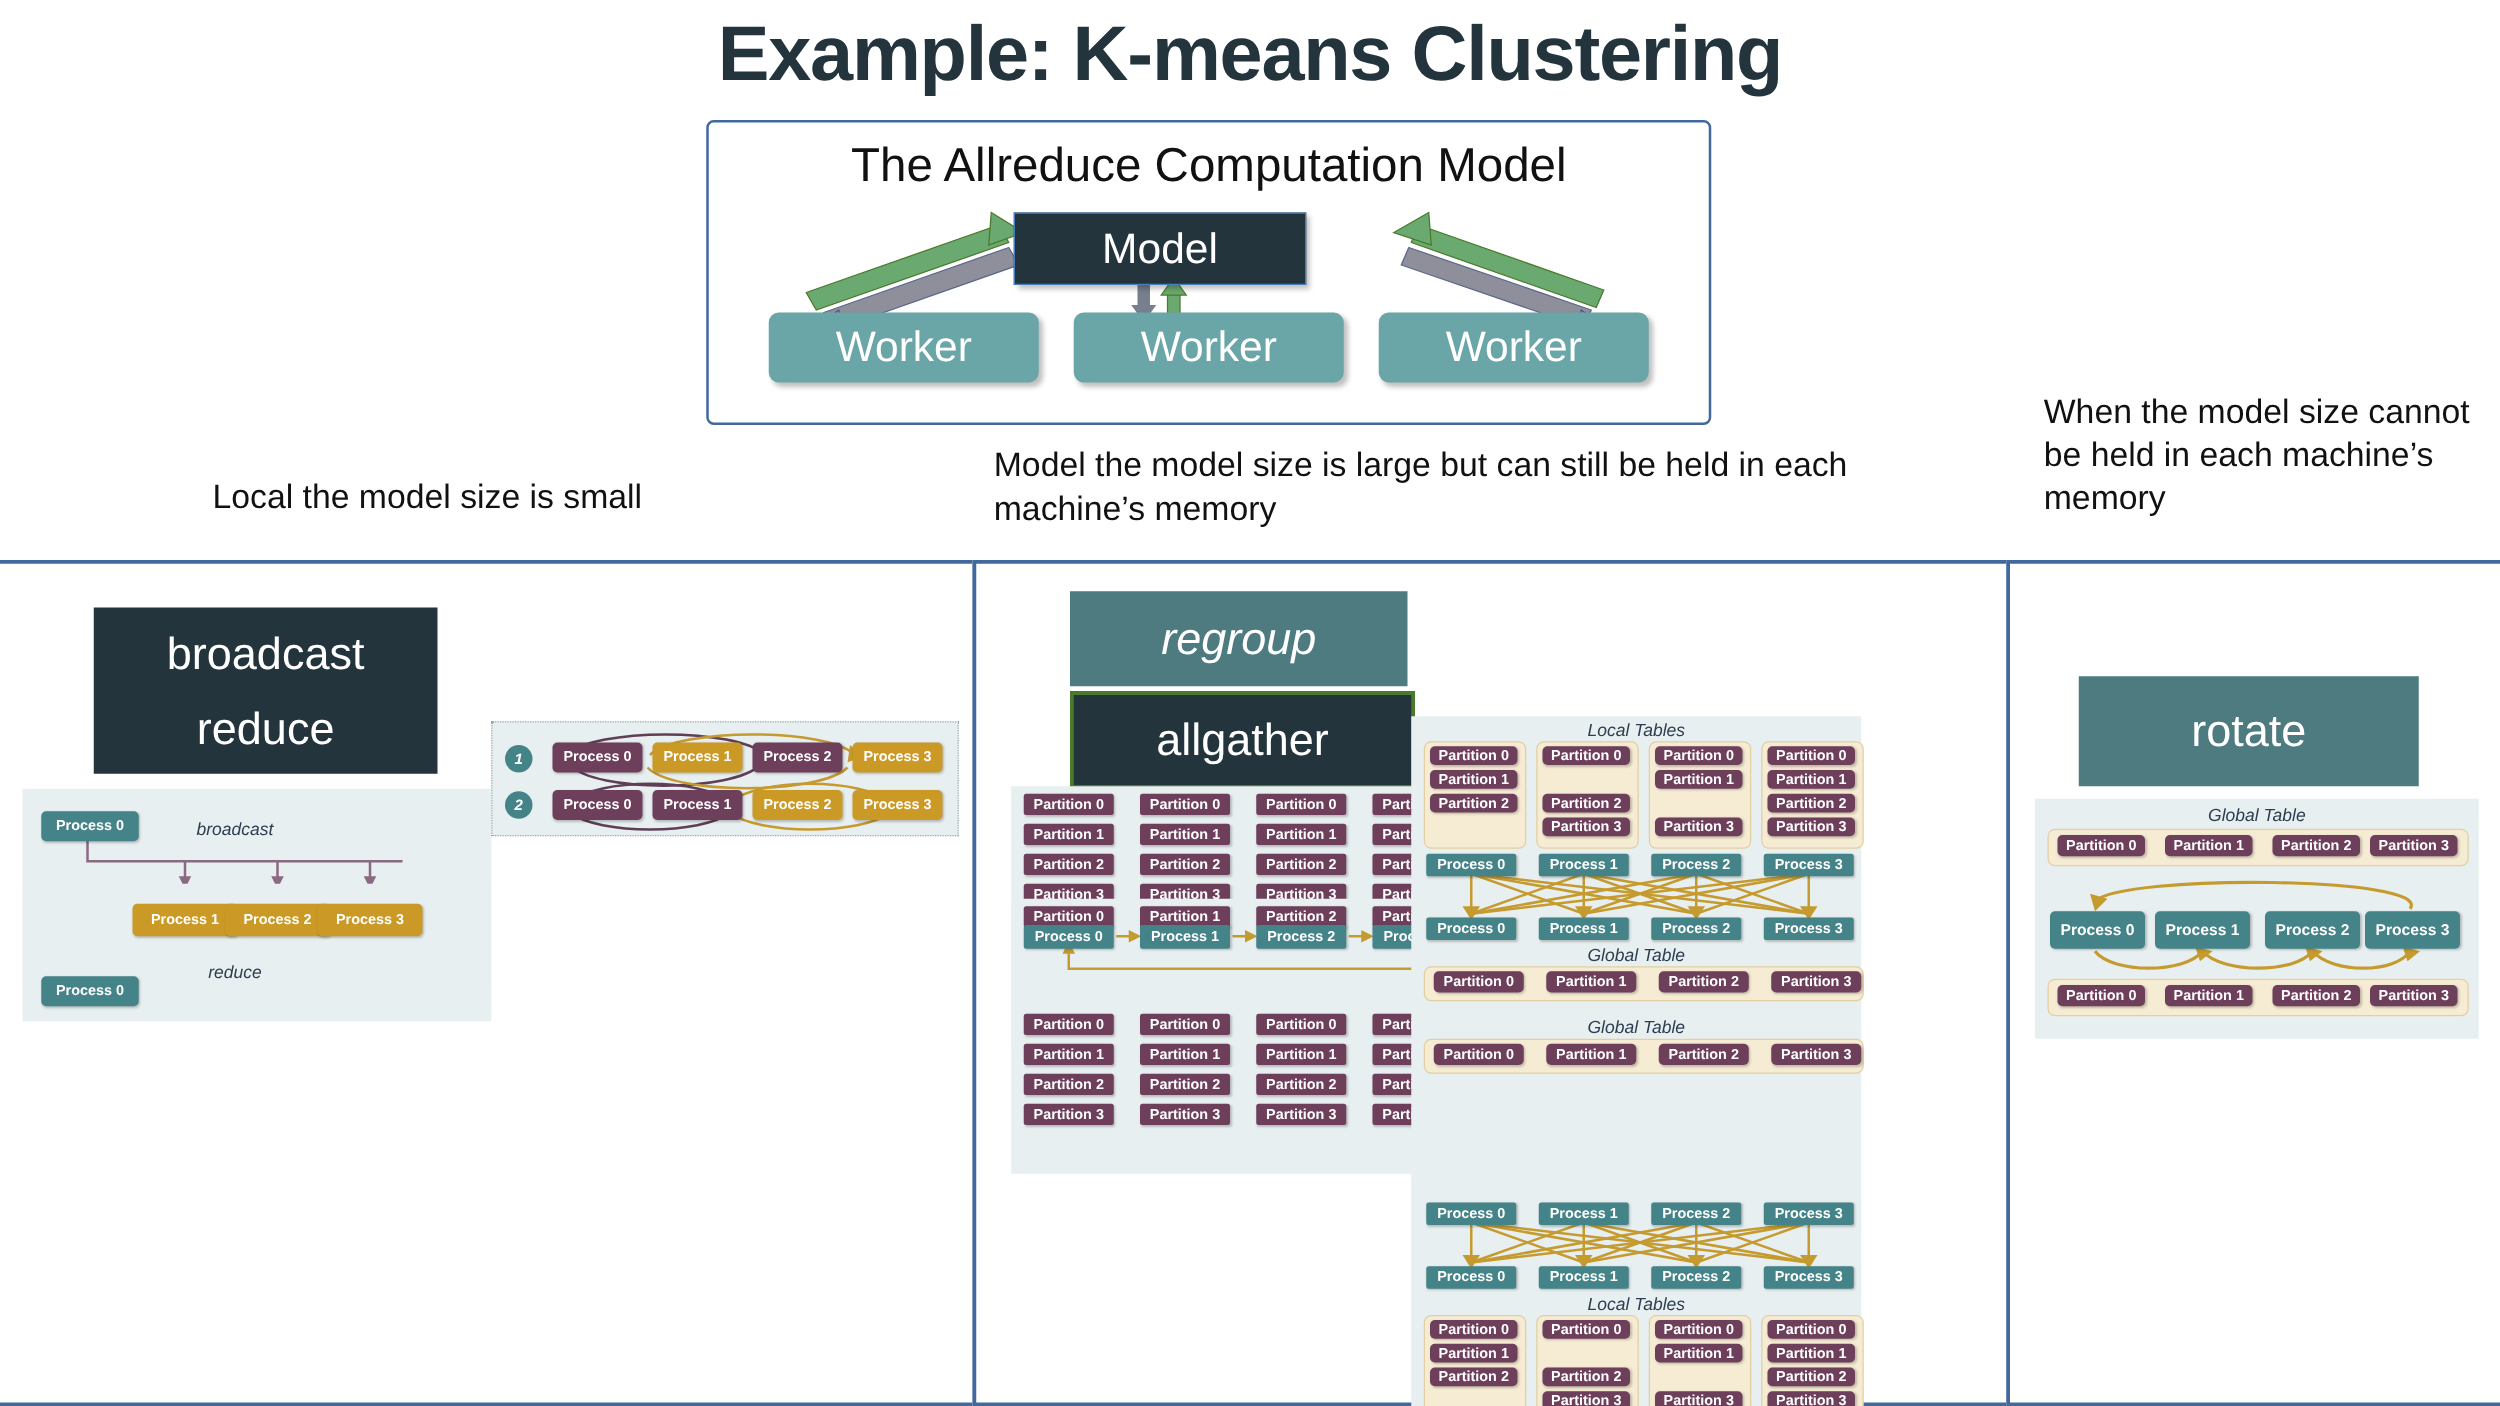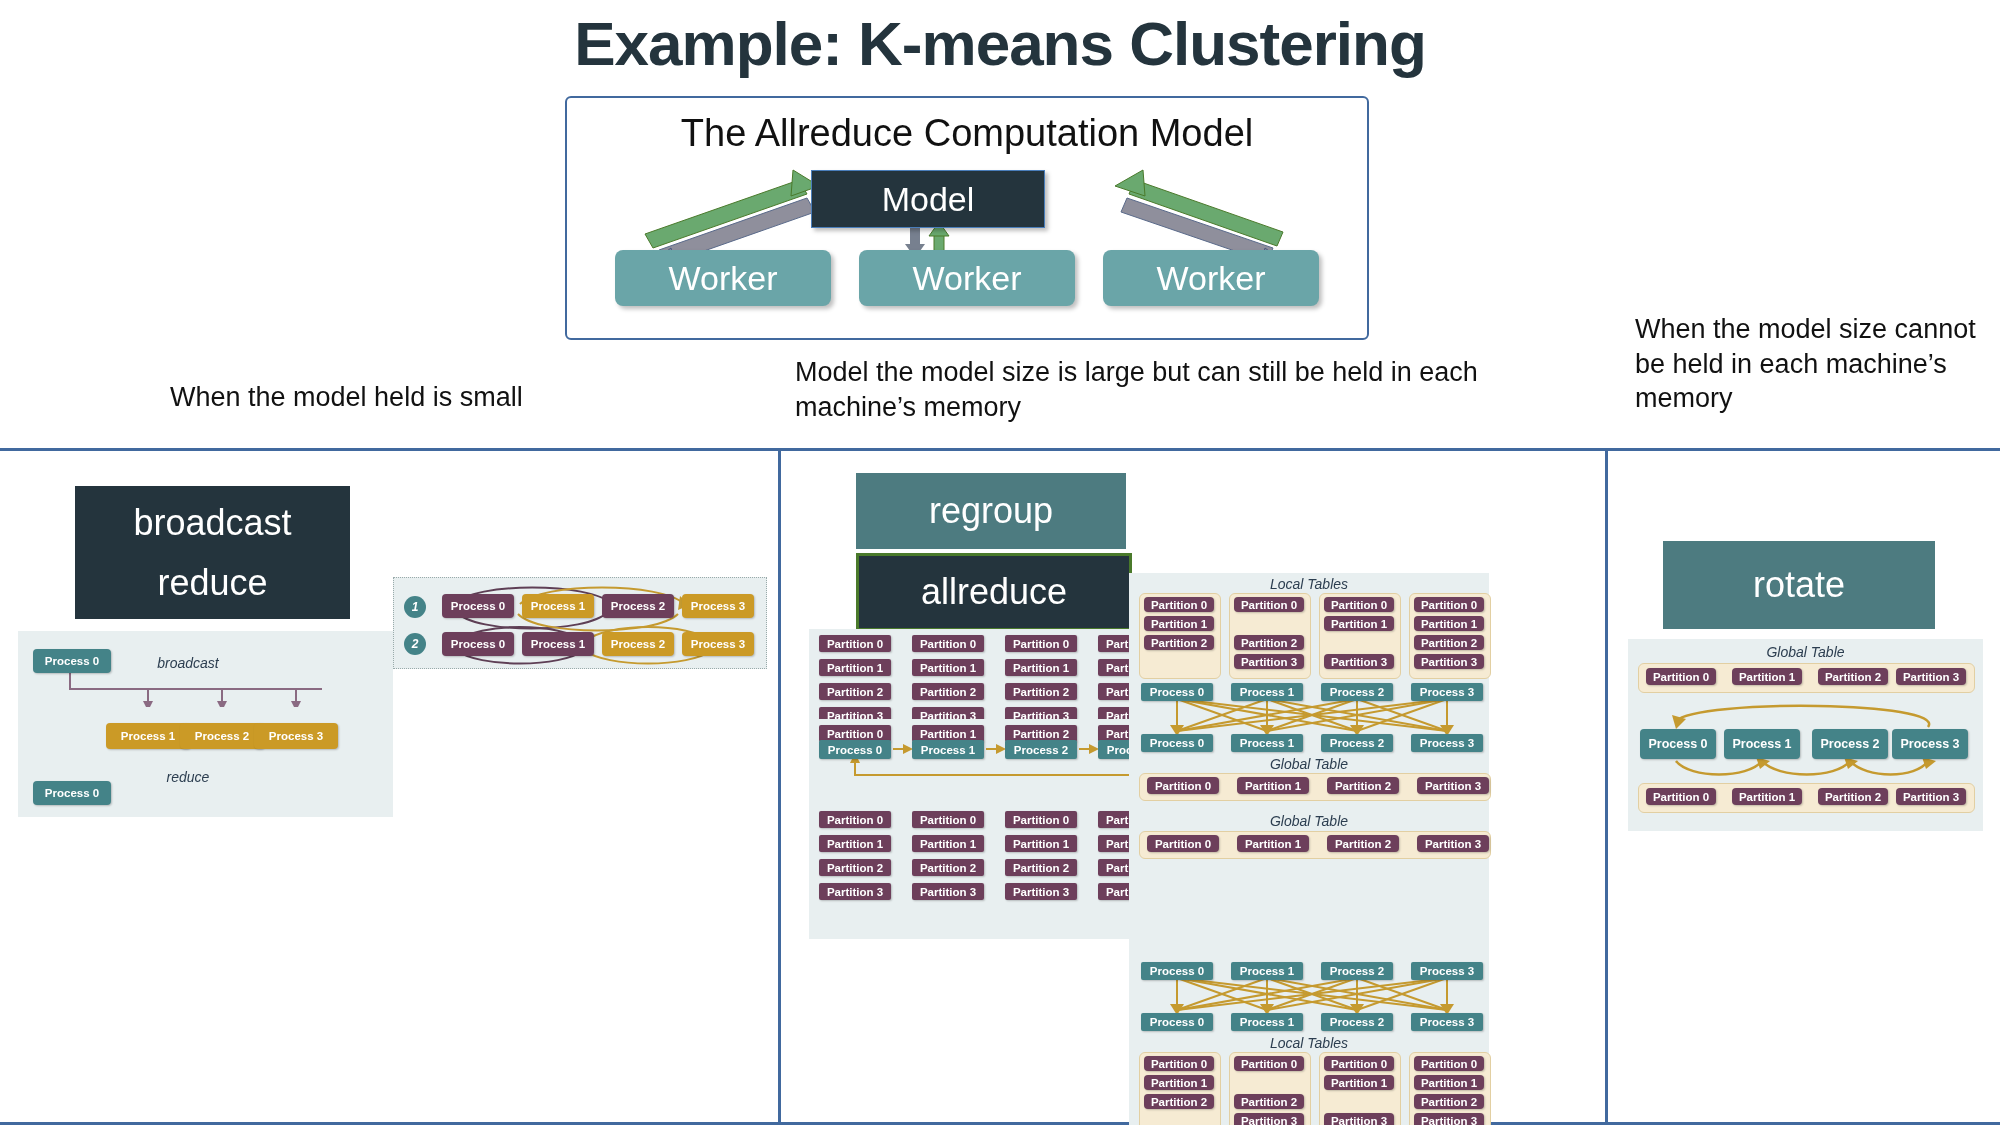--- a/index.html
+++ b/index.html
@@ -121,21 +121,21 @@
       <polygon points="362,138 382,138 372,124" fill="#6aa96f" stroke="#4a7a2b" stroke-width="1"></polygon>
     </g>
   </svg>
 
   <div class="abs model-box">Model</div>
   <div class="abs worker-box" id="worker-left">Worker</div>
   <div class="abs worker-box" id="worker-mid">Worker</div>
   <div class="abs worker-box" id="worker-right">Worker</div>
 </div>
 
-<div class="abs caption" id="caption-left">When the model held is small</div>
+<div class="abs caption" id="caption-left">Local the model size is small</div>
 <div class="abs caption" id="caption-mid">Model the model size is large but can still be held in each machine’s memory</div>
 <div class="abs caption" id="caption-right">When the model size cannot be held in each machine’s memory</div>
 
 <div class="abs" id="panels">
 
   <div class="panel" id="panel-1">
 
     <div class="op-box op-dark" style="left:75px;top:35px;width:275px;height:133px;flex-direction:column;">
       <span style="font-size:36px;margin-bottom:18px;">broadcast</span>
       <span style="font-size:36px;">reduce</span>
@@ -198,25 +198,25 @@
       <div class="numcircle" style="left:10px;top:55px;">2</div>
       <div class="chip chip-purple" style="left:48px;top:54px;width:72px;height:24px;">Process 0</div>
       <div class="chip chip-purple" style="left:128px;top:54px;width:72px;height:24px;">Process 1</div>
       <div class="chip chip-gold" style="left:208px;top:54px;width:72px;height:24px;">Process 2</div>
       <div class="chip chip-gold" style="left:288px;top:54px;width:72px;height:24px;">Process 3</div>
     </div>
   </div>
 
   <div class="panel" id="panel-2">
 
-    <div class="op-box op-teal" style="left:75px;top:22px;width:270px;height:76px;font-size:36px;">
+    <div class="op-box op-teal" style="left:75px;top:22px;width:270px;height:76px;font-size:36px;font-style:italic;">
       <span>regroup</span>
     </div>
     <div class="op-box op-dark op-green-border" style="left:75px;top:102px;width:270px;height:72px;font-size:36px;">
-      <span>allreduce</span>
+      <span>allgather</span>
     </div>
 
     <div class="diagram" style="left:28px;top:178px;width:360px;height:212px;">
       <svg width="360" height="212">
         <g stroke="#c59a2f" stroke-width="2" fill="none">
           <path d="M46 120 L46 172"></path>
             <path d="M139 120 L139 172"></path>
           <path d="M232 120 L232 172"></path>
             <path d="M325 120 L325 172"></path>
           <path d="M46 120 L139 172"></path>

